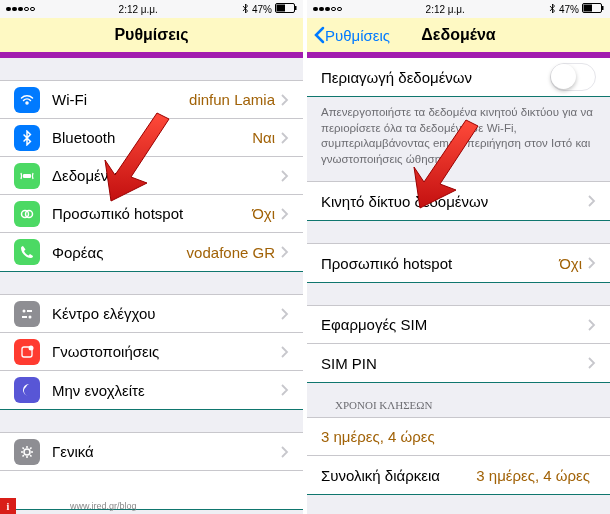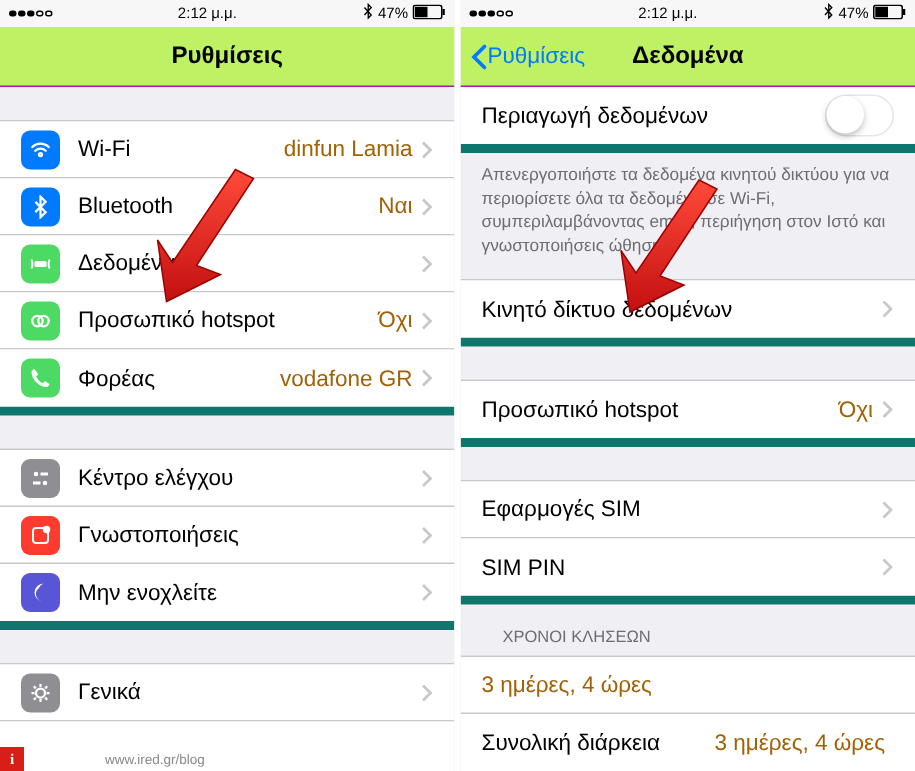--- a/index.html
+++ b/index.html
@@ -4,36 +4,36 @@
 <style>
 * { margin: 0; padding: 0; box-sizing: border-box; -webkit-font-smoothing: antialiased; }
 body { width: 610px; height: 514px; background: #fff; font-family: -apple-system, "Helvetica Neue", Arial, sans-serif; overflow: hidden; position: relative; }
 .phones { display: flex; gap: 4px; height: 100%; justify-content: flex-end; }
 .phone { width: 303px; height: 100%; background: #efeff4; display: flex; flex-direction: column; overflow: hidden; }
 .statusbar { height: 18px; background: #f7f7f8; display: flex; align-items: center; justify-content: space-between; padding: 0 6px; font-size: 10px; color: #000; }
 .sb-left, .sb-right { display: flex; align-items: center; gap: 3px; }
 .dots { display: flex; gap: 1.5px; }
 .dot { width: 4.5px; height: 4.5px; border-radius: 50%; background: #000; }
 .dot.empty { background: transparent; border: 0.7px solid #000; }
-.navbar { height: 40px; background: #bef264; border-bottom: 1px solid #a21caf; display: flex; align-items: center; position: relative; }
+.navbar { height: 40px; background: #fef9c3; border-bottom: 6px solid #a21caf; display: flex; align-items: center; position: relative; }
 .nav-title { position: absolute; left: 0; right: 0; text-align: center; font-size: 16px; font-weight: 600; color: #000; }
 .nav-back { display: flex; align-items: center; color: #007aff; font-size: 15px; padding-left: 6px; z-index: 1; }
 .nav-back svg { width: 12px; height: 18px; }
 .content { flex: 1; overflow: hidden; }
-.group { background: #fff; border-top: 1px solid #c8c7cc; border-bottom: 6px solid #0f766e; }
+.group { background: #fff; border-top: 1px solid #c8c7cc; border-bottom: 1px solid #0f766e; }
 .spacer { height: 22px; }
 .row { height: 38px; display: flex; align-items: center; padding: 0 14px; border-bottom: 1px solid #c8c7cc; background: #fff; position: relative; }
 .row:last-child { border-bottom: none; }
 .row .icon { width: 26px; height: 26px; border-radius: 6px; margin-right: 12px; display: flex; align-items: center; justify-content: center; flex-shrink: 0; }
 .row .label { flex: 1; font-size: 15px; color: #000; }
 .row .value { font-size: 15px; color: #a16207; margin-right: 6px; }
 .row .chev { color: #c7c7cc; }
 .row .chev svg { width: 8px; height: 12px; display: block; }
 .desc { padding: 8px 14px 14px; font-size: 11.5px; color: #6d6d72; line-height: 1.35; }
-.header-label { padding: 16px 28px 6px; font-size: 11px; color: #6d6d72; text-transform: uppercase; }
+.header-label { padding: 16px 28px 6px; font-size: 11px; color: #6d6d72; text-transform: uppercase; font-family: Liberation Serif, serif; }
 .toggle { width: 46px; height: 28px; border-radius: 14px; background: #fff; border: 1.5px solid #e5e5ea; position: relative; }
 .toggle::after { content: ""; position: absolute; width: 25px; height: 25px; border-radius: 50%; background: #fff; box-shadow: 0 2px 4px rgba(0,0,0,0.25); top: -0.5px; left: -0.5px; }
 .arrow { position: absolute; z-index: 10; pointer-events: none; }
 .footer { position: absolute; bottom: 0; left: 0; height: 16px; display: flex; align-items: center; }
 .footer-badge { width: 16px; height: 16px; background: #d91e18; color: #fff; display: flex; align-items: center; justify-content: center; font-size: 10px; font-weight: bold; font-family: Georgia, serif; }
 .footer-text { font-size: 9px; color: #888; padding-left: 6px; margin-left: 48px; }
 </style>
 </head>
 <body>
 

